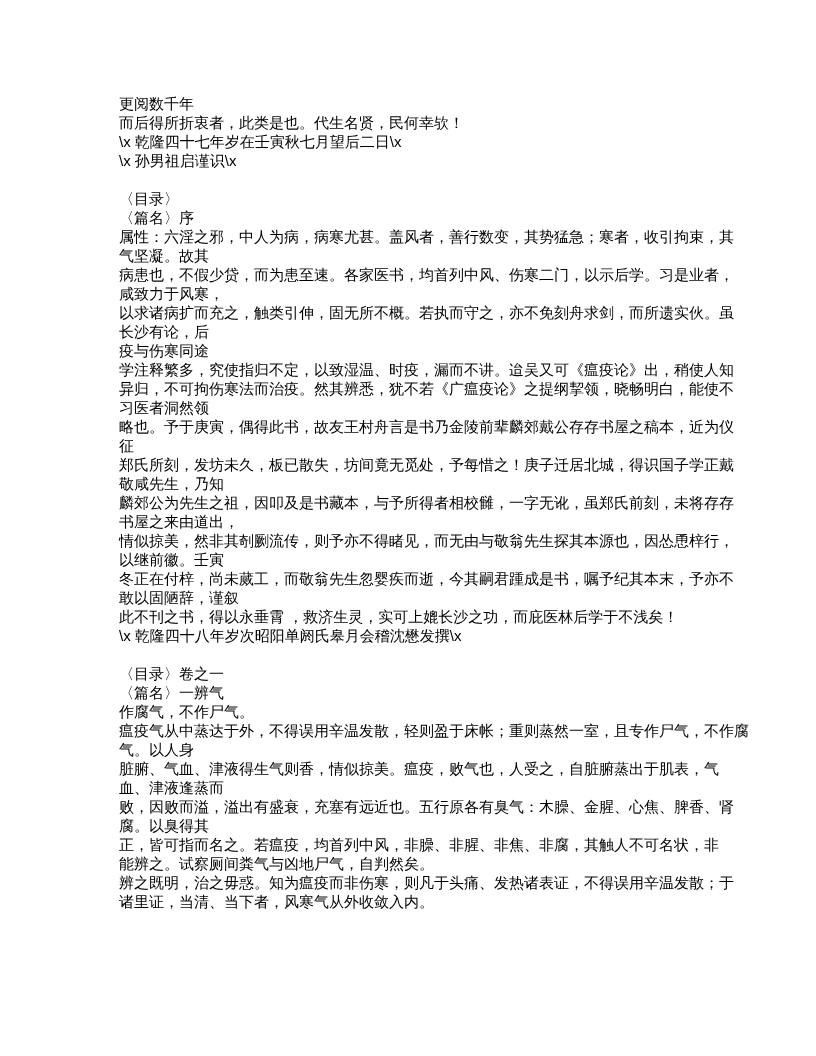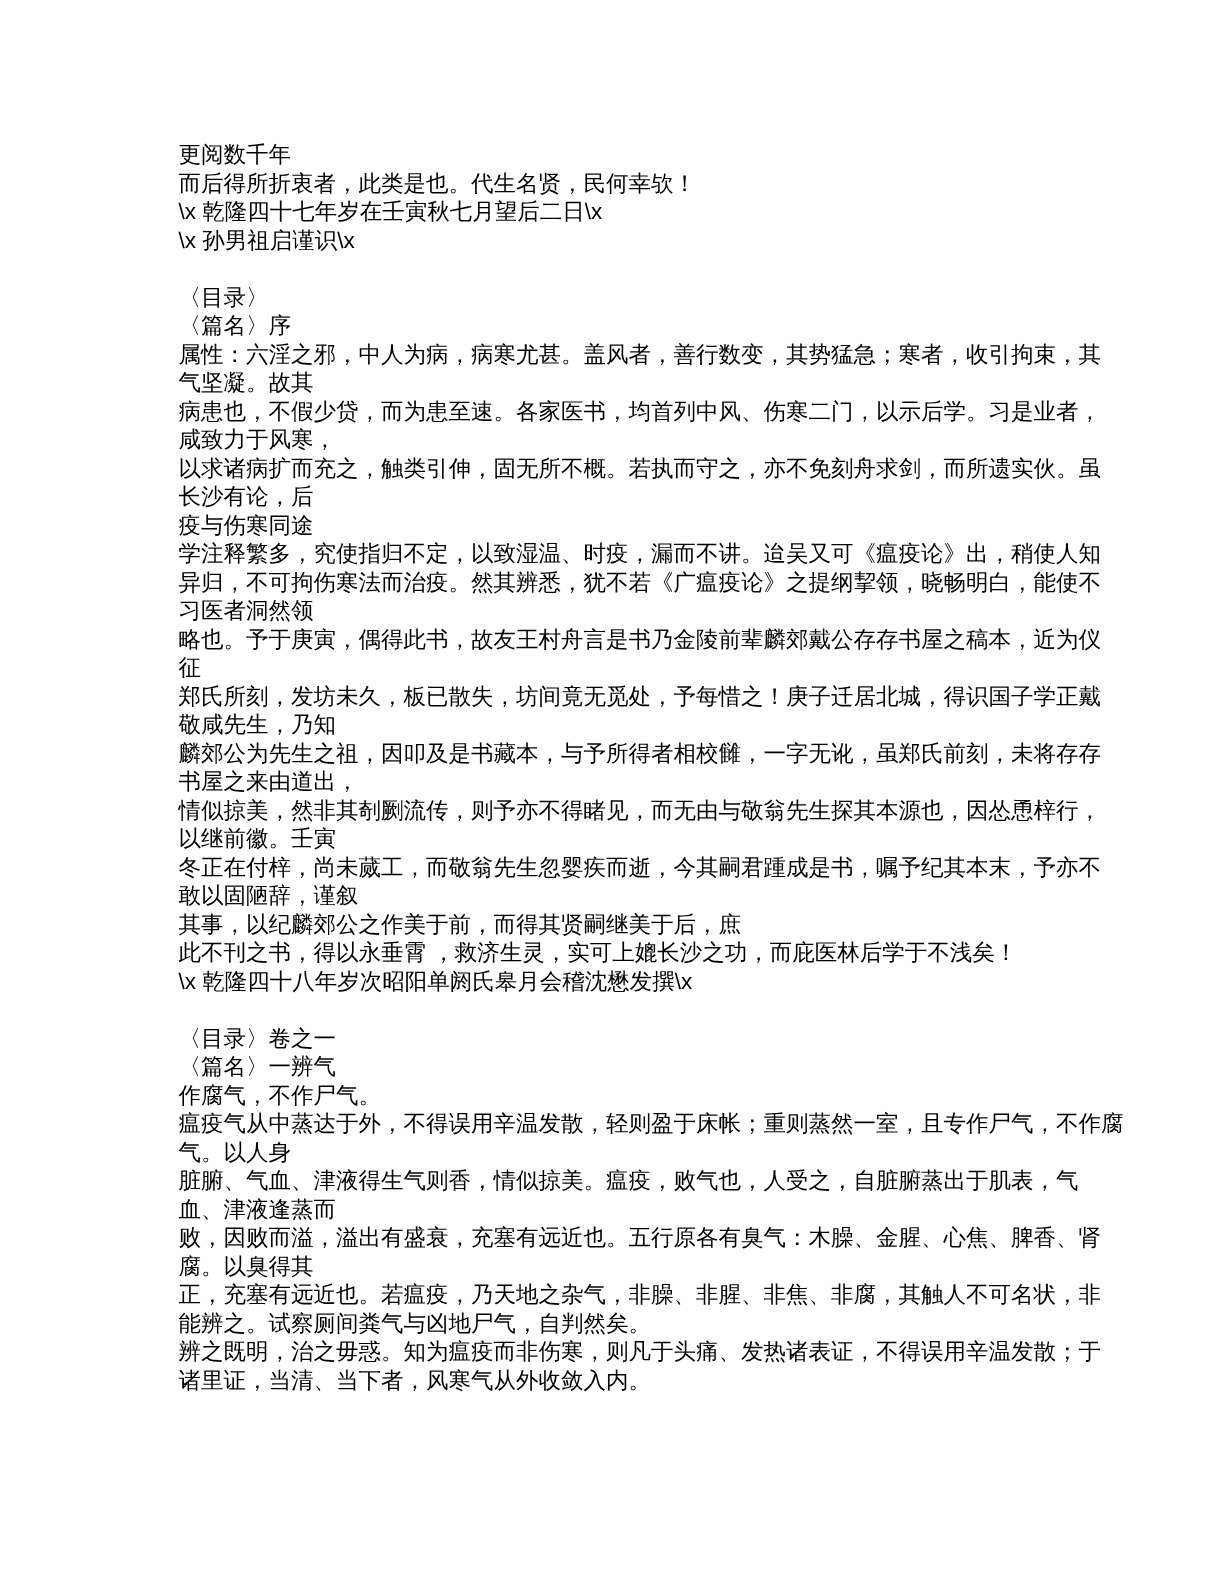--- a/index.html
+++ b/index.html
@@ -41,31 +41,30 @@
   <div class="line">略也。予于庚寅，偶得此书，故友王村舟言是书乃金陵前辈麟郊戴公存存书屋之稿本，近为仪</div>
   <div class="line">征</div>
   <div class="line">郑氏所刻，发坊未久，板已散失，坊间竟无觅处，予每惜之！庚子迁居北城，得识国子学正戴</div>
   <div class="line">敬咸先生，乃知</div>
   <div class="line">麟郊公为先生之祖，因叩及是书藏本，与予所得者相校雠，一字无讹，虽郑氏前刻，未将存存</div>
   <div class="line">书屋之来由道出，</div>
   <div class="line">情似掠美，然非其剞劂流传，则予亦不得睹见，而无由与敬翁先生探其本源也，因怂恿梓行，</div>
   <div class="line">以继前徽。壬寅</div>
   <div class="line">冬正在付梓，尚未蒇工，而敬翁先生忽婴疾而逝，今其嗣君踵成是书，嘱予纪其本末，予亦不</div>
   <div class="line">敢以固陋辞，谨叙</div>
-  <div class="line">其事，以纪麟郊公之作美于前，而得其贤嗣继美于后，庶</div>
   <div class="line">此不刊之书，得以永垂霄 ，救济生灵，实可上媲长沙之功，而庇医林后学于不浅矣！</div>
   <div class="line">\x 乾隆四十八年岁次昭阳单阏氏皋月会稽沈懋发撰\x</div>
   <div class="blank"></div>
   <div class="line">〈目录〉卷之一</div>
   <div class="line">〈篇名〉一辨气</div>
   <div class="line">作腐气，不作尸气。</div>
   <div class="line">瘟疫气从中蒸达于外，不得误用辛温发散，轻则盈于床帐；重则蒸然一室，且专作尸气，不作腐</div>
   <div class="line">气。以人身</div>
   <div class="line">脏腑、气血、津液得生气则香，情似掠美。瘟疫，败气也，人受之，自脏腑蒸出于肌表，气</div>
   <div class="line">血、津液逢蒸而</div>
   <div class="line">败，因败而溢，溢出有盛衰，充塞有远近也。五行原各有臭气：木臊、金腥、心焦、脾香、肾</div>
   <div class="line">腐。以臭得其</div>
-  <div class="line">正，充塞有远近也。若瘟疫，乃天地之杂气，非臊、非腥、非焦、非腐，其触人不可名状，非</div>
+  <div class="line">正，皆可指而名之。若瘟疫，均首列中风，非臊、非腥、非焦、非腐，其触人不可名状，非</div>
   <div class="line">能辨之。试察厕间粪气与凶地尸气，自判然矣。</div>
   <div class="line">辨之既明，治之毋惑。知为瘟疫而非伤寒，则凡于头痛、发热诸表证，不得误用辛温发散；于</div>
   <div class="line">诸里证，当清、当下者，风寒气从外收敛入内。</div>
   <div class="line"></div>
 </div>
 
 </body></html>

